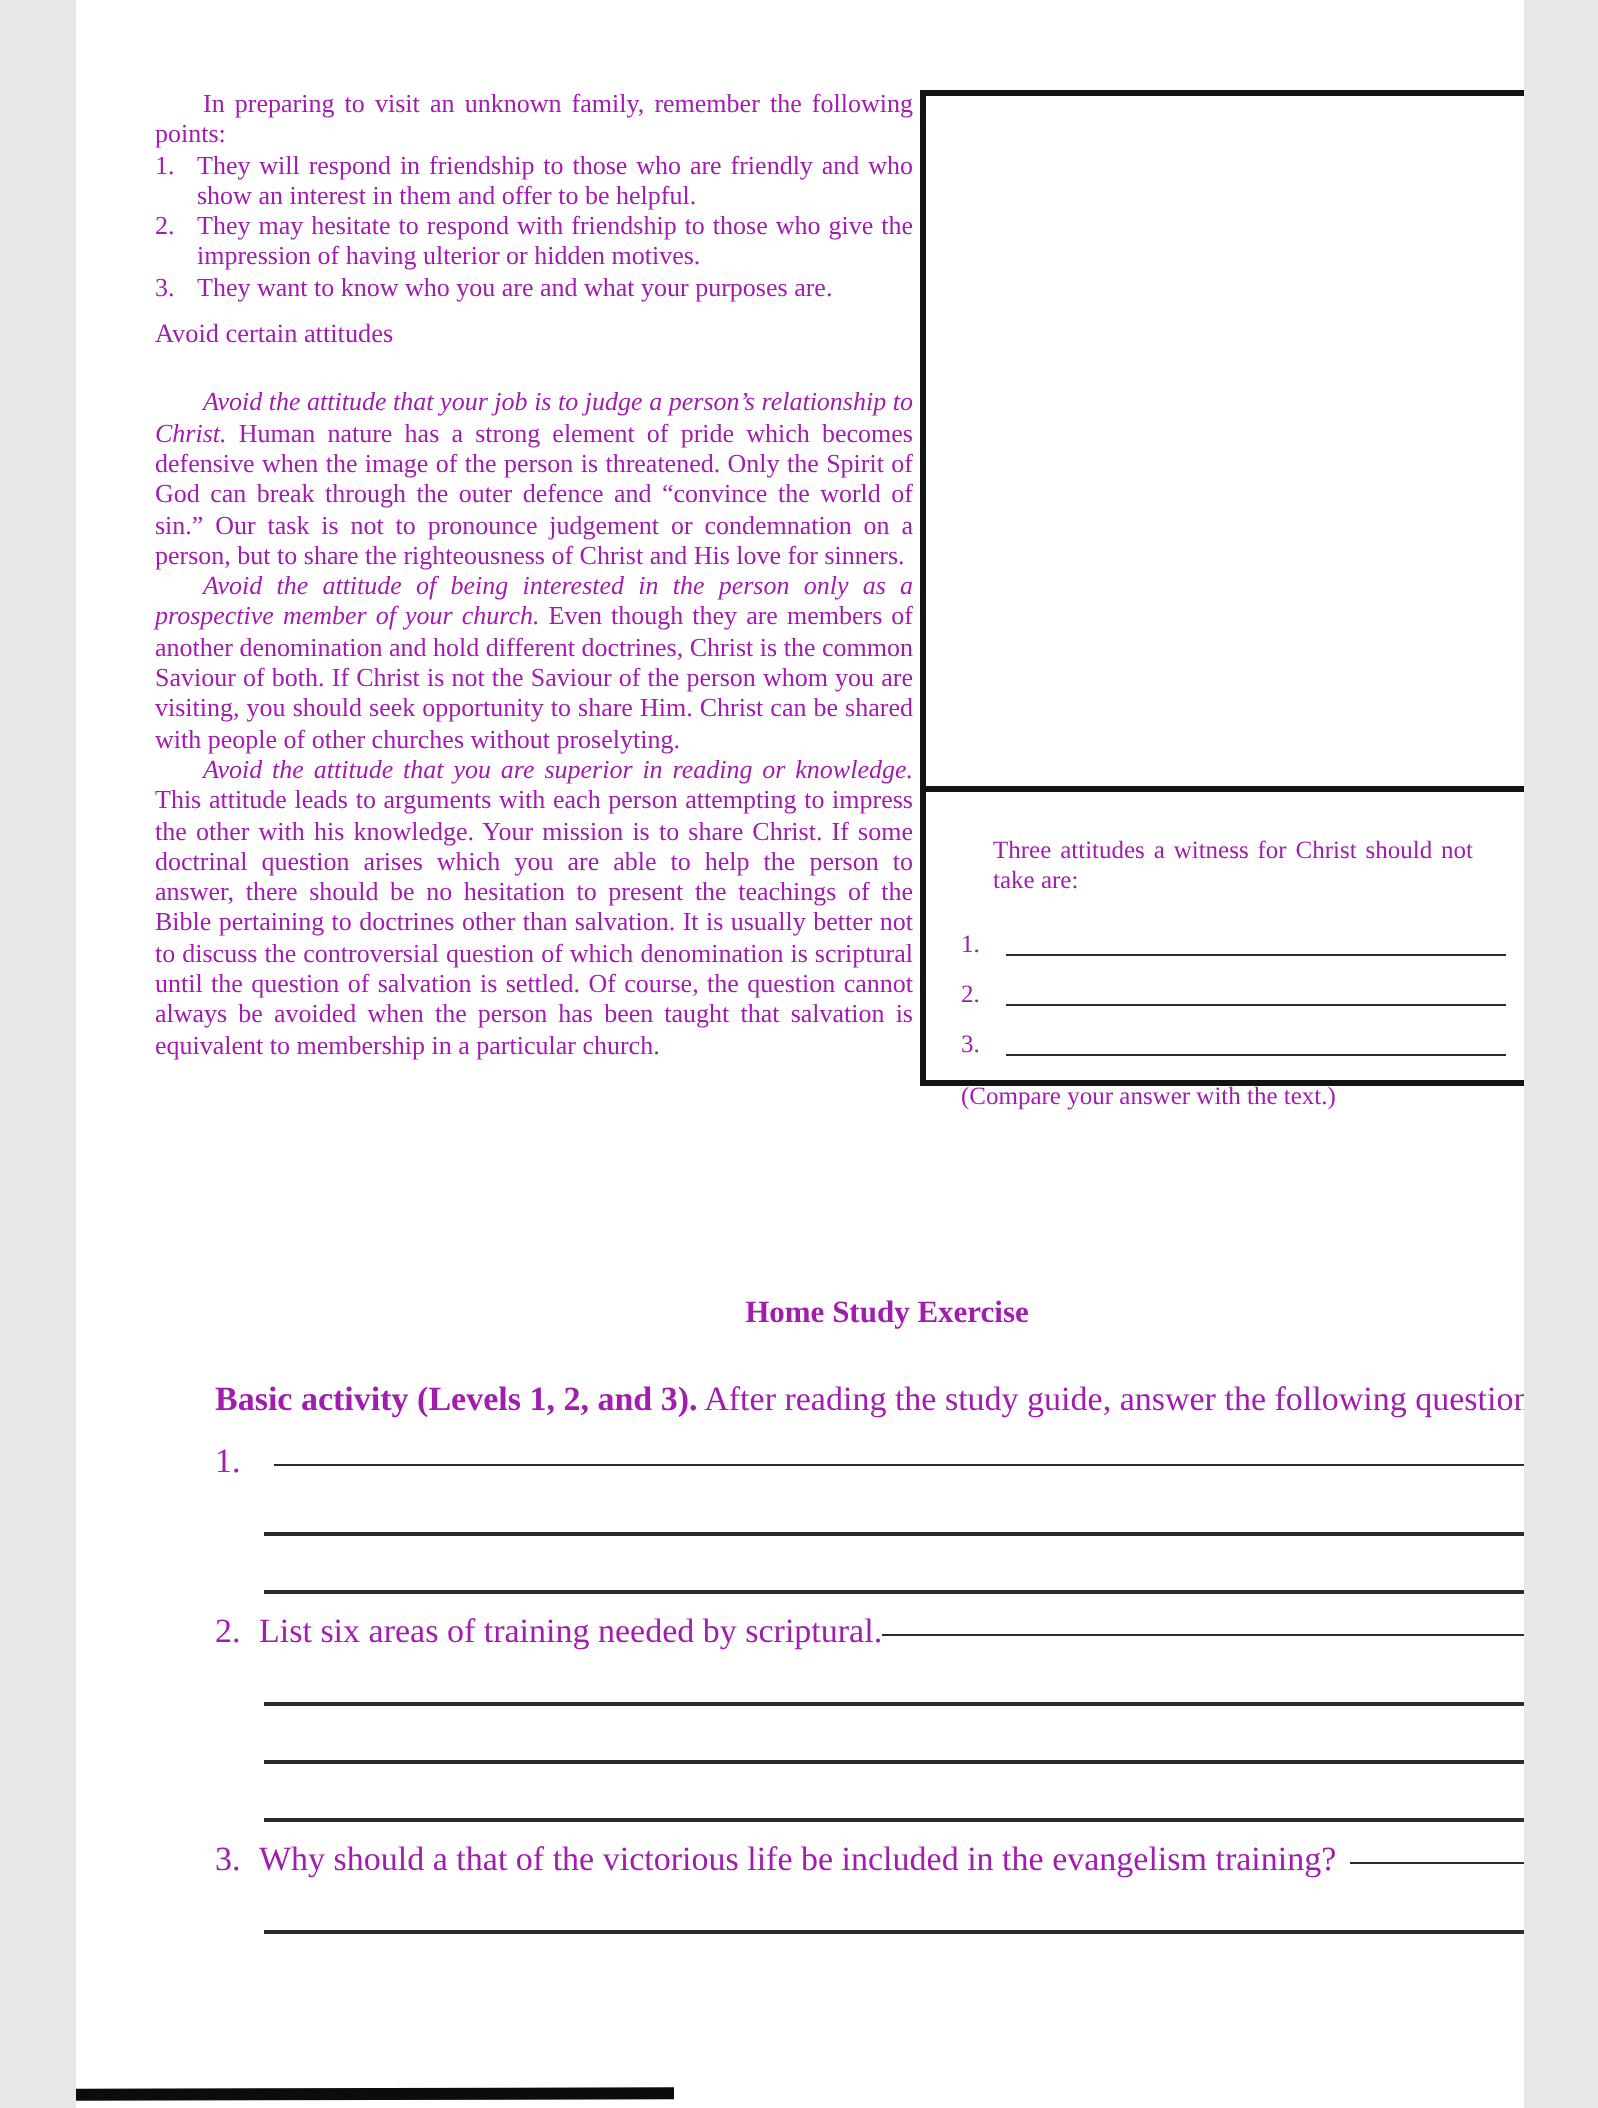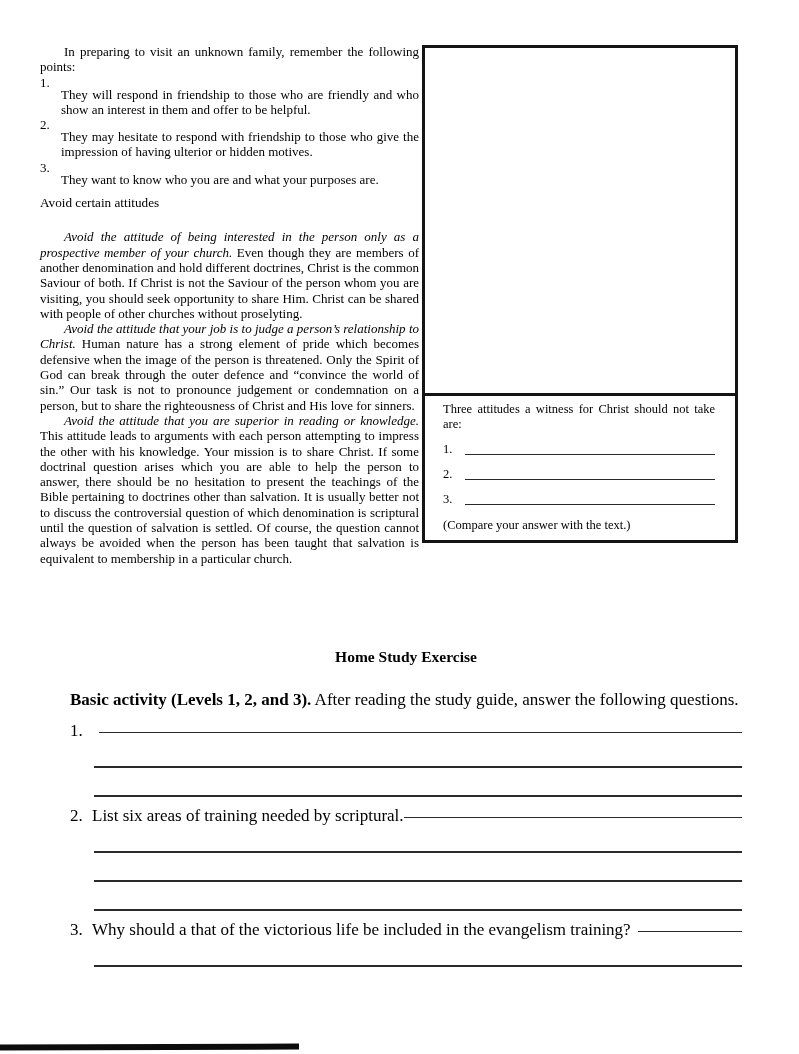--- a/index.html
+++ b/index.html
@@ -1,42 +1,42 @@
 <!DOCTYPE html>
 <html><head>
 <meta charset="utf-8">
 <style>
   * { box-sizing: border-box; }
   html, body { margin: 0; padding: 0; }
   body { background: #e8e8e8; }
   .page {
     position: relative;
-    width: 799px;
+    width: 724px;
     height: 1054px;
     margin: 0 auto;
     background: #ffffff;
     font-family: "Liberation Serif", "DejaVu Serif", serif;
-    color: #000000;
+    color: #a21caf;
     overflow: hidden;
   }
 
   
   .left-col {
     position: absolute;
     left: 40px; top: 44px;
     width: 379px;
     font-size: 13px;
     line-height: 15.3px;
     text-align: justify;
   }
   .para { margin: 0; text-indent: 24px; }
   .num-list { margin: 0; padding: 0; list-style: none; }
   .num-item { display: flex; }
   .num-item .num { width: 21px; flex: none; }
-  .num-item .li-text { flex: 1; text-align: justify; margin-top: 12px; }
+  .num-item .li-text { flex: 1; text-align: justify; }
   .subhead {
     margin: 8px 0 19px 0;
     font-size: 13.2px;
     font-weight: normal;
   }
   .ital { font-style: italic; }
 
   
   .answer-box {
     position: absolute;
@@ -47,21 +47,21 @@
   }
   .box-empty {
     height: 348px;
     border-bottom: 3px solid #141414;
   }
   .box-content {
     padding: 6px 20px 0 18px;
     font-size: 12.5px;
     line-height: 15px;
   }
-  .box-prompt { margin: 0; text-align: justify; }
+  .box-prompt { margin: 16px; text-align: justify; }
   .blank-row {
     display: flex;
     align-items: flex-end;
     margin-top: 9px;
     height: 16px;
   }
   .blank-row .blank-num { width: 22px; flex: none; }
   .blank-row .blank-line {
     flex: 1;
     border-bottom: 1.5px solid #2a2a2a;
@@ -141,26 +141,26 @@
       </li>
       <li class="num-item">
         <span class="num">3.</span>
         <span class="li-text">They want to know who you are and what your purposes are.</span>
       </li>
     </ol>
 
     <h3 class="subhead">Avoid certain attitudes</h3>
 
     <p class="para">
+      <span class="ital">Avoid the attitude that your job is to judge a person’s relationship to Christ.</span>
+      <span>Human nature has a strong element of pride which becomes defensive when the image of the person is threatened. Only the Spirit of God can break through the outer defence and “convince the world of sin.” Our task is not to pronounce judgement or condemnation on a person, but to share the righteousness of Christ and His love for sinners.</span>
+    </p>
+    <p class="para">
       <span class="ital">Avoid the attitude of being interested in the person only as a prospective member of your church.</span>
       <span>Even though they are members of another denomination and hold different doctrines, Christ is the common Saviour of both. If Christ is not the Saviour of the person whom you are visiting, you should seek opportunity to share Him. Christ can be shared with people of other churches without proselyting.</span>
-    </p>
-    <p class="para">
-      <span class="ital">Avoid the attitude that your job is to judge a person’s relationship to Christ.</span>
-      <span>Human nature has a strong element of pride which becomes defensive when the image of the person is threatened. Only the Spirit of God can break through the outer defence and “convince the world of sin.” Our task is not to pronounce judgement or condemnation on a person, but to share the righteousness of Christ and His love for sinners.</span>
     </p>
     <p class="para">
       <span class="ital">Avoid the attitude that you are superior in reading or knowledge.</span>
       <span>This attitude leads to arguments with each person attempting to impress the other with his knowledge. Your mission is to share Christ. If some doctrinal question arises which you are able to help the person to answer, there should be no hesitation to present the teachings of the Bible pertaining to doctrines other than salvation. It is usually better not to discuss the controversial question of which denomination is scriptural until the question of salvation is settled. Of course, the question cannot always be avoided when the person has been taught that salvation is equivalent to membership in a particular church.</span>
     </p>
   </div>
 
   <div class="answer-box">
     <div class="box-empty"></div>
     <div class="box-content">

